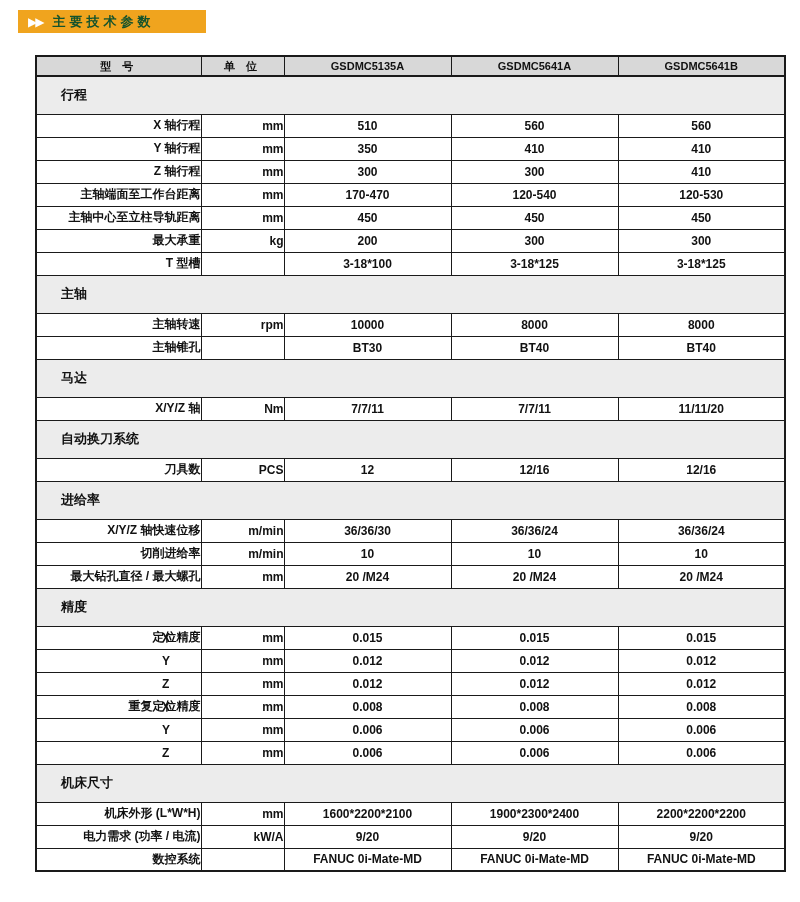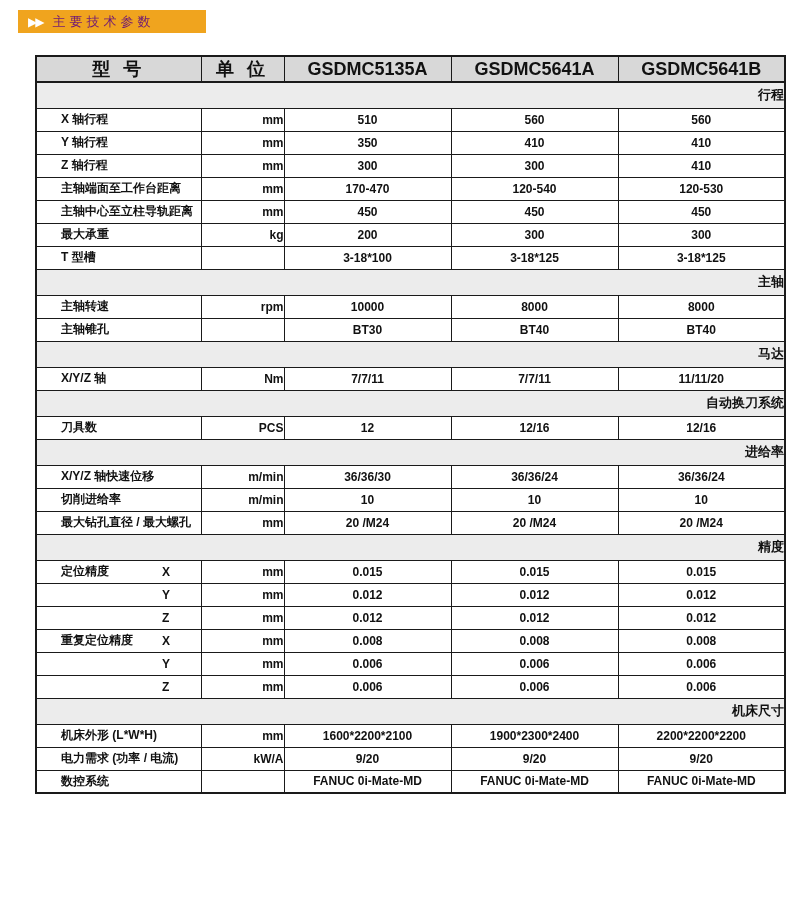--- a/index.html
+++ b/index.html
@@ -10,40 +10,40 @@
     --text:#111111;
   }
   *{margin:0;padding:0;box-sizing:border-box;}
   html,body{width:800px;height:902px;background:#ffffff;
     font-family:"Liberation Sans","DejaVu Sans",sans-serif;color:var(--text);}
   .page{position:relative;width:800px;height:902px;background:#ffffff;overflow:hidden;}
 
   .banner{position:absolute;left:18px;top:10px;width:188px;height:23px;
     background:var(--accent);display:flex;align-items:center;padding:0 10px;}
   .banner .arrows{color:#ffffff;font-size:12px;font-weight:bold;letter-spacing:-2px;margin-right:10px;line-height:1;}
-  .banner .title{color:#701a75;font-size:13px;font-weight:normal;letter-spacing:4px;line-height:1;}
+  .banner .title{color:#14532d;font-size:13px;font-weight:bold;letter-spacing:4px;line-height:1;}
 
   table.spec{position:absolute;left:35px;top:55px;width:749px;
     border-collapse:collapse;table-layout:fixed;
     border:2px solid var(--border);}
   col.c-label{width:165px;}
   col.c-unit{width:83px;}
   col.c-model{width:167px;}
 
   th,td{border:1px solid var(--border);overflow:hidden;white-space:nowrap;}
 
-  thead th{height:20px;background:var(--header-bg);font-size:18px;font-weight:bold;
+  thead th{height:20px;background:var(--header-bg);font-size:11px;font-weight:bold;
     border-bottom:2px solid var(--border);}
   thead th.h-model-name{letter-spacing:4px;}
 
-  tr.section-row td{height:26px;background:var(--section-bg);
-    font-size:13px;font-weight:bold;text-align:right;padding-left:24px;}
+  tr.section-row td{height:38px;background:var(--section-bg);
+    font-size:13px;font-weight:bold;text-align:left;padding-left:24px;}
 
   tr.data-row td{height:23px;background:#ffffff;font-size:12px;font-weight:bold;}
-  td.cell-label{text-align:left;padding-left:24px;position:relative;font-size:13px;}
+  td.cell-label{text-align:right;padding-left:4px;position:relative;font-size:13px;}
   td.cell-label .axis{position:absolute;left:125px;top:50%;transform:translateY(-50%);}
   td.cell-unit{text-align:right;}
   td.cell-value{text-align:center;font-size:12.5px;}
 </style>
 </head>
 <body>
 
 <div class="page">
 
   <div class="banner">

